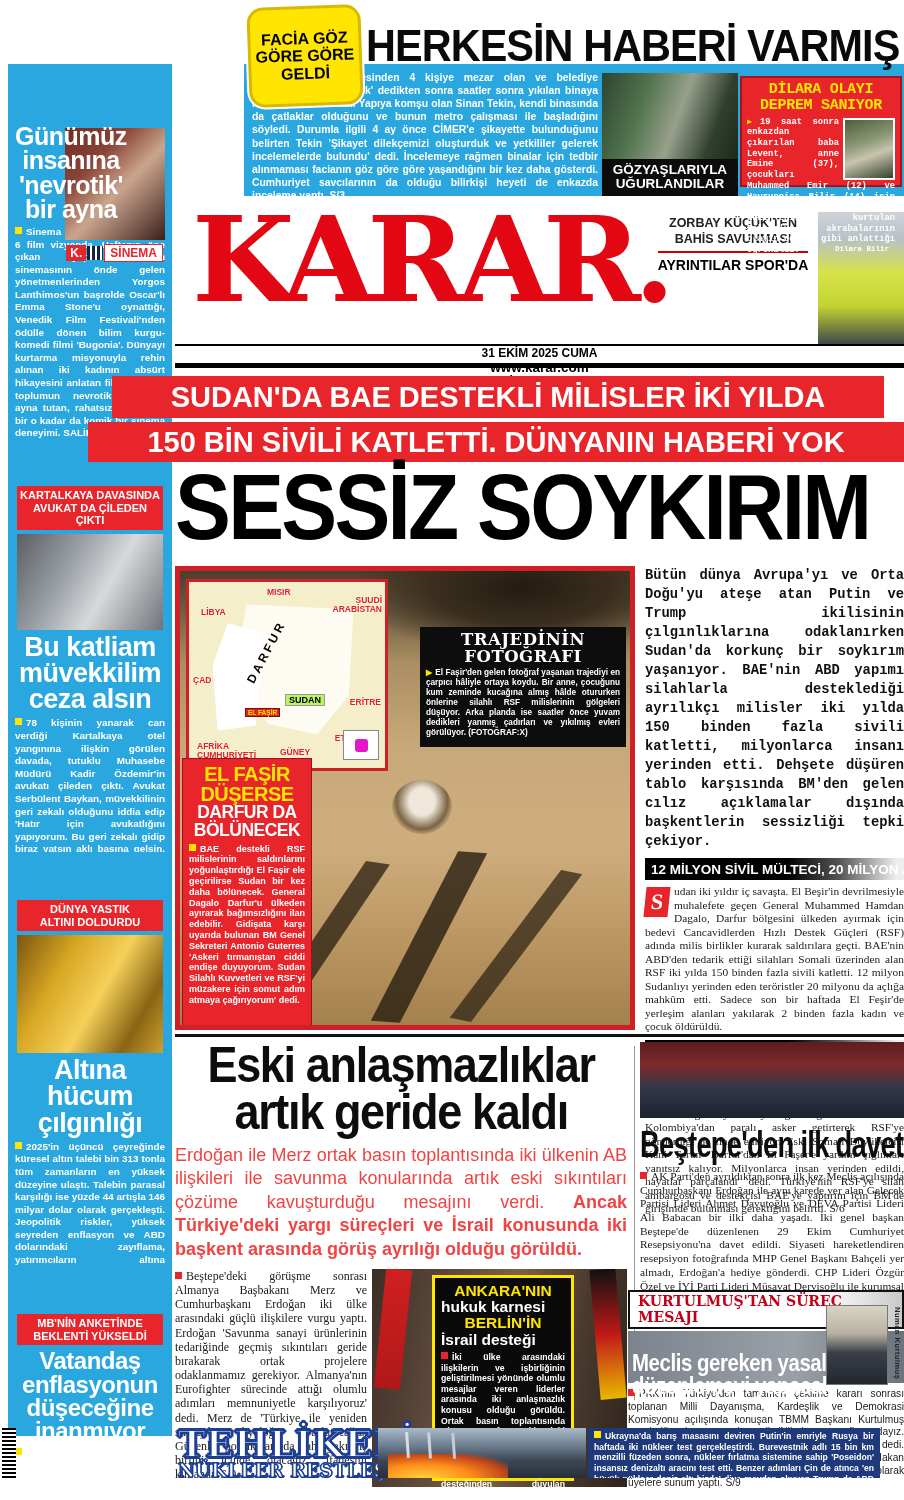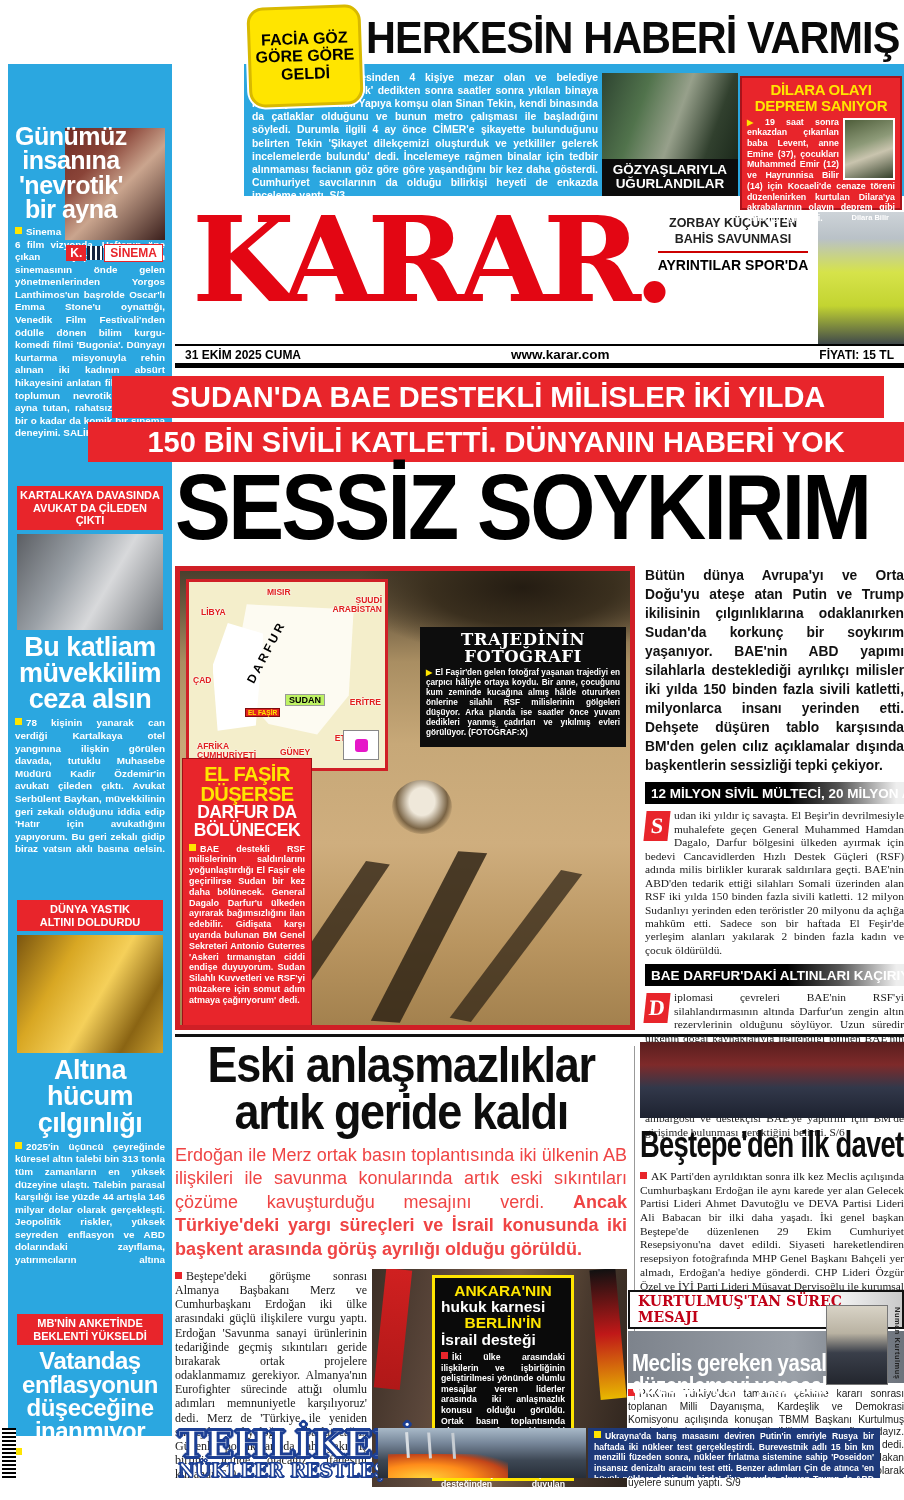--- a/index.html
+++ b/index.html
@@ -34,42 +34,42 @@
   .sb { background:#fff; color:#e8252b; font-weight:700; font-size:12px; padding:1px 5px; border:1px solid #e8252b; }
   .c-body { margin-top:10px; }
   .ph-grey { height:96px; background:linear-gradient(120deg,#5b5e63 0%,#9aa0a6 35%,#d8d9db 60%,#6f7378 100%); }
   .ph-gold { height:118px; background:linear-gradient(120deg,#7a5510 0%,#d8a723 30%,#f5d05a 55%,#8a6413 80%,#caa030 100%); }
   .rail .h-big { font-size:27px; margin-top:4px; }
   .rail .h-med { font-size:24px; margin-top:4px; }
 
   
   .bluepanel { position:absolute; left:244px; top:64px; width:660px; height:132px; background:#2ba7e0; }
   .facia { position:absolute; left:248px; top:6px; width:114px; height:100px; background:#ffe500; border:3px solid #d8b900; border-radius:16px; transform:rotate(-2deg); z-index:3; display:flex; flex-direction:column; justify-content:center; text-align:center; color:#000; font-weight:700; font-size:16px; line-height:1.1; box-shadow:0 0 0 2px #fff; }
-  .herkes { position:absolute; left:366px; top:12px; width:538px; height:52px; font-weight:700; font-size:45px; color:#0a0a0a; letter-spacing:-1px; }
+  .herkes { position:absolute; left:366px; top:20px; width:538px; height:52px; font-weight:700; font-size:45px; color:#0a0a0a; letter-spacing:-1px; }
   .strip-body { position:absolute; left:252px; top:71px; width:346px; color:#fff; font-size:10.4px; font-weight:700; line-height:1.26; text-align:justify; }
   .funeral { position:absolute; left:602px; top:73px; width:136px; height:131px; z-index:2; }
   .funeral .fp { height:86px; background:linear-gradient(110deg,#2e4431 0%,#51734c 30%,#97a08b 55%,#31402e 80%,#1c2a1c 100%); }
   .funeral .fl { background:#0c0c0c; color:#fff; font-weight:700; font-size:13.5px; line-height:1.05; text-align:center; padding:4px 0 5px; }
-  .dilara { position:absolute; left:740px; top:76px; width:162px; height:134px; background:#e8252b; border:2px solid #a9121a; padding:4px 5px; z-index:2; color:#fff; }
+  .dilara { position:absolute; left:740px; top:76px; width:162px; height:111px; background:#e8252b; border:2px solid #a9121a; padding:4px 5px; z-index:2; color:#fff;font-family:Liberation Mono, monospace; }
   .dilara .dt { color:#ffe500; font-weight:700; font-size:15px; line-height:1.05; text-align:center; letter-spacing:-0.3px; }
   .dilara .db { font-size:8.8px; font-weight:700; line-height:1.22; text-align:justify; margin-top:3px; }
   .d-photo { float:right; width:52px; height:62px; background:linear-gradient(160deg,#4e5d3a 0%,#8d9a78 40%,#c9c4ae 60%,#33402a 100%); border:2px solid #fff; margin:1px 0 1px 4px; }
   .d-cap { float:right; clear:right; font-size:7.5px; font-weight:700; margin-right:6px; }
 
   
   .logo { position:absolute; left:175px; top:198px; width:510px; text-align:center; font-family:"DejaVu Serif", serif; font-weight:700; font-size:118px; line-height:1.05; color:#e30613; letter-spacing:-7px; }
   .referee { position:absolute; left:652px; top:212px; width:252px; height:134px; }
   .ref-col { position:absolute; left:0; top:4px; width:162px; text-align:center; }
   .ref-k { font-size:12.5px; font-weight:700; color:#222; line-height:1.25; }
   .ref-rule { width:150px; border-top:2px solid #c00; margin:4px auto; }
   .ref-h { font-size:22px; font-weight:700; color:#0a0a0a; line-height:0.98; letter-spacing:-0.5px; }
   .ref-f { font-size:14px; font-weight:700; margin-top:3px; }
   .ref-photo { position:absolute; right:0; top:0; width:86px; height:134px; background:linear-gradient(180deg,#cdd3d8 0%,#b9c1c7 20%,#d6e34a 45%,#c3d431 70%,#39424c 100%); }
 
-  .dateline { position:absolute; left:175px; top:344px; width:729px; height:24px; border-top:2px solid #000; border-bottom:5px solid #000; display:flex; align-items:center; justify-content:space-between; padding:0 10px; font-weight:700; }
+  .dateline { position:absolute; left:175px; top:344px; width:729px; height:24px; border-top:2px solid #000; border-bottom:5px solid #000; display:flex; align-items:center; justify-content:space-between; padding:0 10px; font-weight:700;flex-direction:column; }
   .dl-date { font-size:12px; } .dl-site { font-size:13.5px; } .dl-price { font-size:12px; }
 
   
   .banner { position:absolute; background:#e8252b; color:#fff; font-weight:700; display:flex; align-items:center; justify-content:center; }
   .banner1 { left:112px; top:376px; width:772px; height:42px; font-size:29px; }
   .banner2 { left:88px; top:422px; width:816px; height:40px; font-size:29px; }
   .mainhead { position:absolute; left:175px; top:460px; width:729px; height:102px; overflow:visible; }
   .mainhead span { display:inline-block; transform:scaleX(0.9); transform-origin:left center; font-weight:700; font-size:93px; letter-spacing:-3px; color:#000; line-height:1.02; white-space:nowrap; }
 
   
@@ -96,21 +96,21 @@
   .trajedi .tt { font-family:"DejaVu Serif", serif; font-weight:700; font-size:16.5px; letter-spacing:0.5px; text-align:center; line-height:1; margin-bottom:3px; }
   .trajedi .tb { font-size:8.2px; font-weight:700; line-height:1.22; text-align:justify; }
 
   .elfasir { position:absolute; left:2px; top:187px; width:130px; height:268px; background:#e8252b; border:1px solid #9e1016; padding:5px 6px; z-index:5; color:#fff; }
   .elfasir .e1 { color:#ffe500; font-weight:700; font-size:20px; text-align:center; line-height:1; letter-spacing:-0.5px; }
   .elfasir .e2 { color:#fff; font-weight:700; font-size:17.5px; text-align:center; line-height:1.02; letter-spacing:-0.5px; }
   .elfasir .eb { font-size:9px; font-weight:700; line-height:1.2; text-align:justify; margin-top:4px; }
 
   
   .leadright { position:absolute; left:645px; top:566px; width:259px; }
-  .intro { font-family:Liberation Sans, sans-serif; font-weight:700; font-size:13.8px; line-height:1.38; color:#111; text-align:justify; }
+  .intro { font-family:Liberation Mono, monospace; font-weight:700; font-size:13.8px; line-height:1.38; color:#111; text-align:justify; }
   .lead-bar { height:22px; margin-top:7px; background:linear-gradient(90deg,#000 55%,#555 75%,#eee 97%); color:#fff; font-weight:700; font-size:13.5px; display:flex; align-items:center; padding-left:6px; white-space:nowrap; }
   .lead-body { font-family:"Liberation Serif", serif; font-size:11.4px; line-height:1.18; color:#1a1a1a; text-align:justify; margin-top:5px; }
   .dc { float:left; width:24px; height:30px; background:#e8252b; color:#fff; font-family:"Liberation Serif", serif; font-weight:700; font-size:22px; display:flex; align-items:center; justify-content:center; margin:2px 5px 0 0; transform:skewX(-6deg); }
 
   .hrule { position:absolute; left:175px; top:1034px; width:729px; border-top:3px solid #111; }
   .vrule { position:absolute; left:634px; top:1046px; width:0; height:354px; border-left:1px solid #999; }
 
   
   .merz { position:absolute; left:175px; top:1042px; width:452px; }
   .m-h { text-align:center; font-weight:700; font-size:50px; line-height:0.94; letter-spacing:-1.5px; color:#0d0d0d; }

